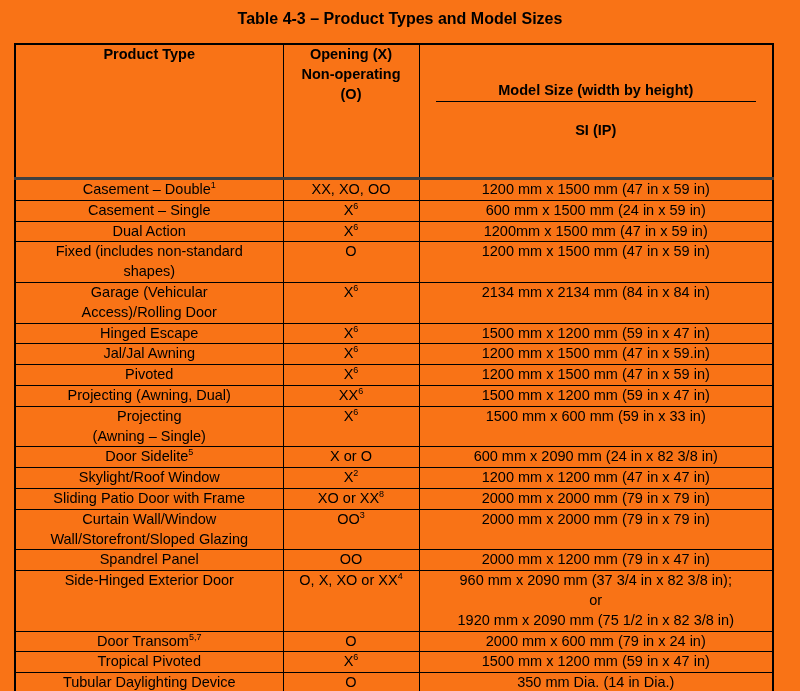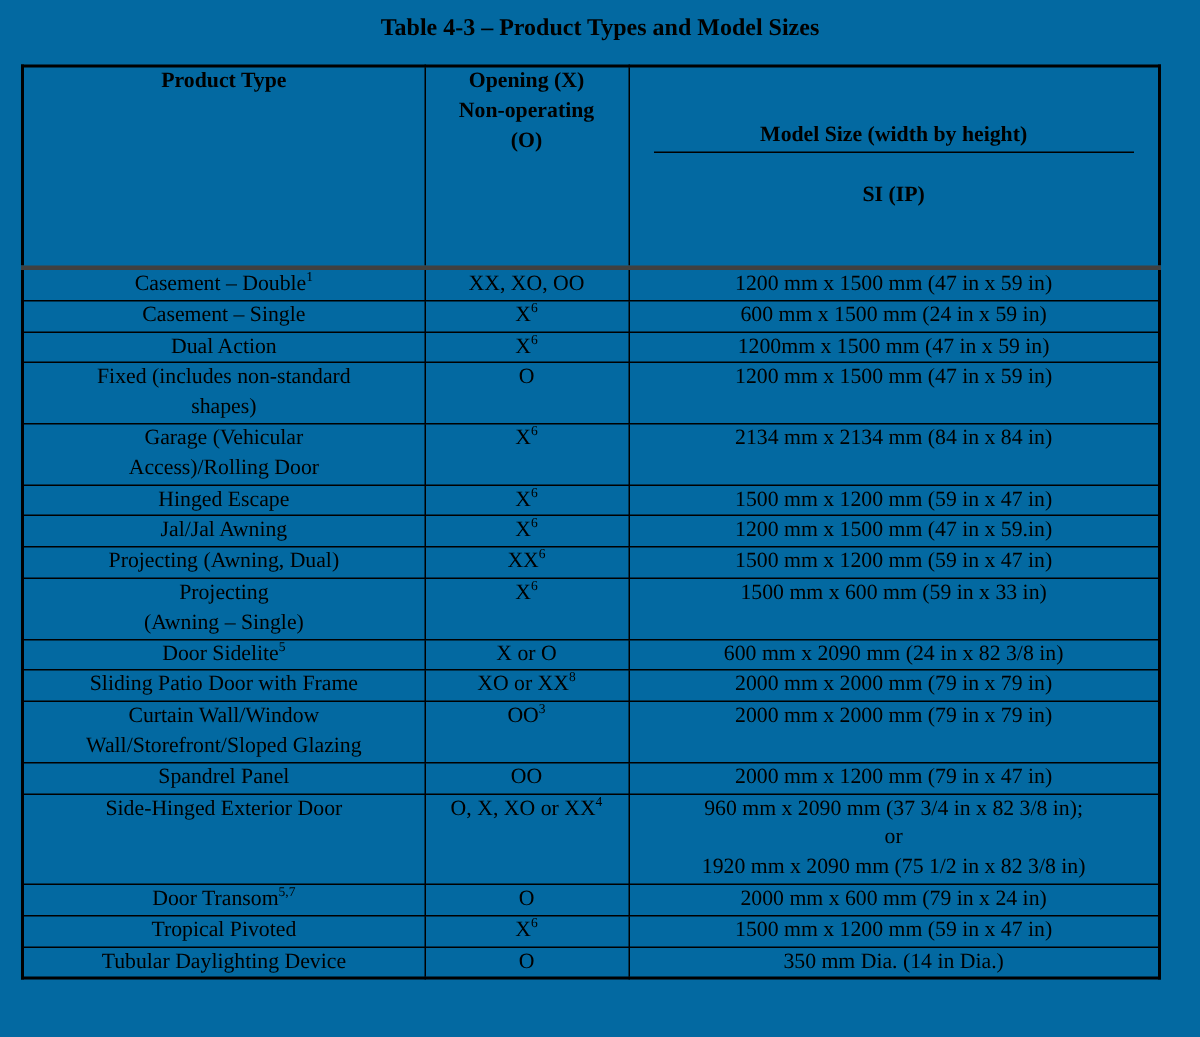--- a/index.html
+++ b/index.html
@@ -4,22 +4,22 @@
 <style>
   html, body {
     margin: 0;
     padding: 0;
     background: #ffffff;
   }
   .page {
     position: relative;
     width: 800px;
     height: 691px;
-    background: #0369a1;
-    font-family: Liberation Serif, serif;
+    background: #f97316;
+    font-family: Liberation Sans, sans-serif;
     color: #000000;
   }
   .doc-title {
     position: absolute;
     top: 8px;
     left: 0;
     width: 800px;
     text-align: center;
     font-size: 16px;
     font-weight: bold;
@@ -126,34 +126,44 @@
           <td>Hinged Escape</td>
           <td>X<sup>6</sup></td>
           <td>1500 mm x 1200 mm (59 in x 47 in)</td>
         </tr>
         <tr>
           <td>Jal/Jal Awning</td>
           <td>X<sup>6</sup></td>
           <td>1200 mm x 1500 mm (47 in x 59.in)</td>
         </tr>
         <tr>
+          <td>Pivoted</td>
+          <td>X<sup>6</sup></td>
+          <td>1200 mm x 1500 mm (47 in x 59 in)</td>
+        </tr>
+        <tr>
           <td>Projecting (Awning, Dual)</td>
           <td>XX<sup>6</sup></td>
           <td>1500 mm x 1200 mm (59 in x 47 in)</td>
         </tr>
         <tr>
           <td>Projecting
 (Awning – Single)</td>
           <td>X<sup>6</sup></td>
           <td>1500 mm x 600 mm (59 in x 33 in)</td>
         </tr>
         <tr>
           <td>Door Sidelite<sup>5</sup></td>
           <td>X or O</td>
           <td>600 mm x 2090 mm (24 in x 82 3/8 in)</td>
+        </tr>
+        <tr>
+          <td>Skylight/Roof Window</td>
+          <td>X<sup>2</sup></td>
+          <td>1200 mm x 1200 mm (47 in x 47 in)</td>
         </tr>
         <tr>
           <td>Sliding Patio Door with Frame</td>
           <td>XO or XX<sup>8</sup></td>
           <td>2000 mm x 2000 mm (79 in x 79 in)</td>
         </tr>
         <tr>
           <td>Curtain Wall/Window
 Wall/Storefront/Sloped Glazing</td>
           <td>OO<sup>3</sup></td>

